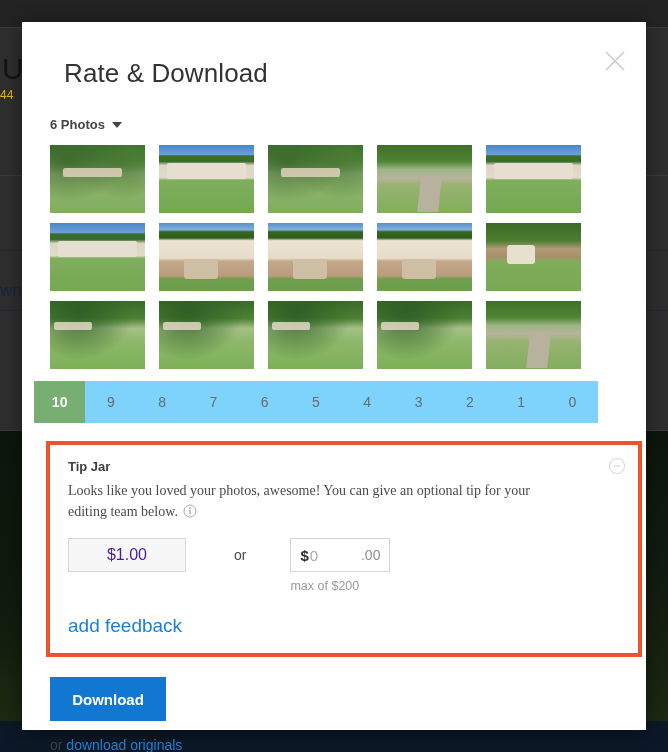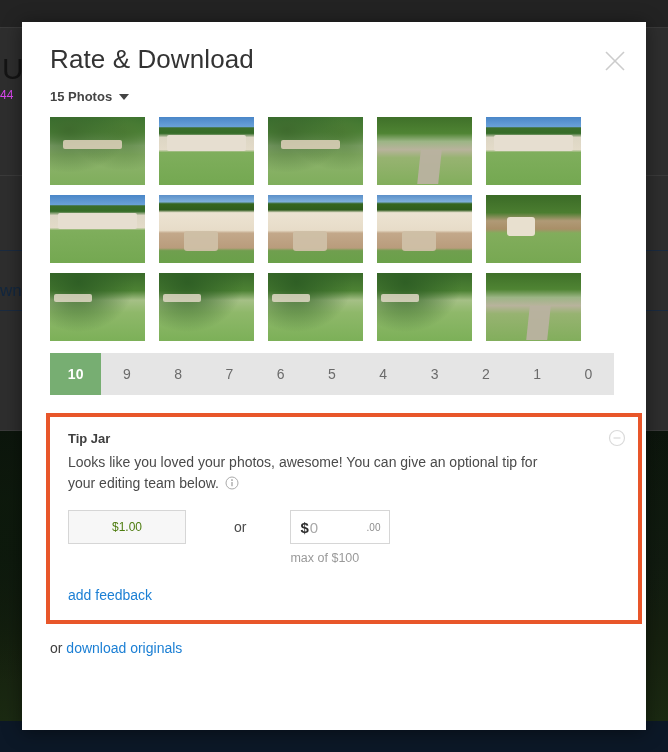--- a/index.html
+++ b/index.html
@@ -20,21 +20,21 @@
     background: #232323;
     border-bottom: 1px solid #3a3a3a;
   }
   .bg-title {
     position: absolute; left: 2px; top: 52px;
     font-size: 30px; color: #141414; letter-spacing: .2px;
     white-space: nowrap; overflow: hidden; width: 22px;
   }
   .bg-sub {
     position: absolute; left: 0px; top: 88px;
-    font-size: 12px; color: #d946ef; white-space: nowrap;
+    font-size: 12px; color: #eab308; white-space: nowrap;
     overflow: hidden; width: 22px;
   }
   .bg-rule-a {
     position: absolute; left: 0; top: 175px; width: 668px; height: 1px;
     background: #3b3b3b;
   }
   .bg-rule-b {
     position: absolute; left: 0; top: 250px; width: 668px; height: 1px;
     background: #1b2b40;
   }
@@ -69,21 +69,21 @@
     position: absolute;
     left: 22px; top: 22px;
     width: 624px; height: 708px;
     background: #ffffff;
     box-shadow: 0 2px 18px rgba(0,0,0,.45);
   }
 
   .modal-header { position: relative; padding: 22px 28px 0 28px; }
   .modal-title {
     font-size: 26px; font-weight: 400; color: #333333;
-    margin: 0; line-height: 1.2; letter-spacing: .1px;
+    margin: 14px; line-height: 1.2; letter-spacing: .1px;
   }
   .close-btn {
     position: absolute; right: 18px; top: 26px;
     width: 26px; height: 26px; cursor: pointer;
     opacity: .45;
   }
   .close-btn svg { display: block; }
 
   .photo-count {
     margin: 14px 0 0 28px;
@@ -160,24 +160,24 @@
     content:""; position:absolute; left:22%; top:32%; width:30%; height:28%;
     background:#e8e0cf; border-radius:3px;
   }
 
   
   .rating-label {
     margin: 28px 0 0 28px;
     font-size: 13px; font-weight: bold; color: #444;
   }
   .rating-scale {
-    margin: 12px 0 0 28px;
+    margin: 12px 0 0 12px;
     width: 564px; height: 42px;
     display: grid; grid-template-columns: repeat(11, 1fr);
-    background: #e5e5e5;
+    background: #7dd3fc;
   }
   .rating-cell {
     display: flex; align-items: center; justify-content: center;
     font-size: 14px; color: #6b6b6b; cursor: pointer;
     user-select: none;
   }
   .rating-cell.selected {
     background: #77ae72; color: #ffffff; font-weight: bold;
   }
 
@@ -186,60 +186,60 @@
     position: relative;
     margin: 18px 0 0 24px;
     width: 596px;
     border: 4px solid #c2410c;
     background: #ffffff;
     padding: 14px 18px 16px 18px;
   }
   .tip-title { font-size: 13px; font-weight: bold; color: #3f3f3f; }
   .tip-desc {
     margin-top: 6px; font-size: 14px; color: #4a4a4a;
-    line-height: 1.5; max-width: 470px;
+    line-height: 1.5; max-width: 470px; font-family: Liberation Serif, serif;
   }
   .info-icon {
     display: inline-block; width: 14px; height: 14px; vertical-align: -2px;
     margin-left: 2px; cursor: pointer;
   }
   .collapse-icon {
     position: absolute; right: 12px; top: 12px;
     width: 18px; height: 18px; cursor: pointer; opacity: .5;
   }
 
   .tip-row { margin-top: 16px; display: flex; align-items: flex-start; }
   .tip-presets { display: flex; }
   .tip-btn {
     width: 118px; height: 34px;
     border: 1px solid #d6d6d6; background: #f7f7f7;
     display: flex; align-items: center; justify-content: center;
-    font-size: 12px; color: #4d7c0f; cursor: pointer;
+    font-size: 16px; color: #4c1d95; cursor: pointer;
     margin-left: -1px;
   }
   .tip-btn:first-child { margin-left: 0; }
   .tip-or {
     margin: 0 0 0 48px; line-height: 34px;
     font-size: 14px; color: #4a4a4a;
   }
   .tip-custom { margin-left: 44px; }
   .tip-input {
     width: 100px; height: 34px;
     border: 1px solid #d6d6d6; background: #fff;
     display: flex; align-items: center; padding: 0 9px;
     justify-content: space-between; cursor: text;
   }
   .tip-dollar { font-size: 15px; font-weight: bold; color: #2d2d2d; }
   .tip-zero  { font-size: 15px; color: #a8a8a8; margin-right: auto; margin-left: 1px; }
-  .tip-cents { font-size: 10px; color: #8d8d8d; }
+  .tip-cents { font-size: 14px; color: #8d8d8d; }
   .tip-max { margin-top: 7px; font-size: 12.5px; color: #9a9a9a; }
 
   .add-feedback {
     display: inline-block; margin-top: 22px;
-    font-size: 14px; color: #1b7fd4; cursor: pointer; text-align: center;
+    font-size: 19px; color: #1b7fd4; cursor: pointer; text-align: center;
   }
 
   
   .download-btn {
     margin: 20px 0 0 28px;
     width: 116px; height: 44px;
     background: #1177d1; color: #fff; border: none;
     font-size: 15px; font-weight: bold; cursor: pointer;
     font-family: "Liberation Sans", sans-serif;
   }
@@ -272,21 +272,21 @@
       <h1 class="modal-title">Rate &amp; Download</h1>
       <div class="close-btn">
         <svg width="26" height="26" viewBox="0 0 26 26" aria-hidden="true">
           <line x1="4" y1="4" x2="22" y2="22" stroke="#8f8f8f" stroke-width="1.6"></line>
           <line x1="22" y1="4" x2="4" y2="22" stroke="#8f8f8f" stroke-width="1.6"></line>
         </svg>
       </div>
     </div>
 
     <div class="photo-count">
-      <span>15 Photos</span>
+      <span>6 Photos</span>
       <span class="caret"></span>
     </div>
 
     <div class="thumbs" id="thumbs">
         <div class="thumb t-yard" title="house exterior with lawn and oak trees"></div>
         <div class="thumb t-front" title="front of ranch house under oak canopy"></div>
         <div class="thumb t-yard" title="side yard with lawn and trees"></div>
         <div class="thumb t-drive" title="driveway leading to carport"></div>
         <div class="thumb t-front" title="front entry with stone walkway"></div>
         <div class="thumb t-front" title="front porch and planter beds"></div>
@@ -342,27 +342,28 @@
           </div>
 
         <div class="tip-or">or</div>
 
         <div class="tip-custom">
           <div class="tip-input">
             <span class="tip-dollar">$</span>
             <span class="tip-zero">0</span>
             <span class="tip-cents">.00</span>
           </div>
-          <div class="tip-max">max of $100</div>
+          <div class="tip-max">max of $200</div>
         </div>
       </div>
 
       <div class="add-feedback" style="color: rgb(27, 127, 212);">add feedback</div>
     </div>
 
+    <button class="download-btn" style="background: rgb(17, 119, 209);">Download</button>
 
     <div class="orig-row">
       <span>or</span>
       <span class="orig-link" style="color: rgb(27, 127, 212);">download originals</span>
     </div>
 
   </div>
 </div>
 
 </body></html>

